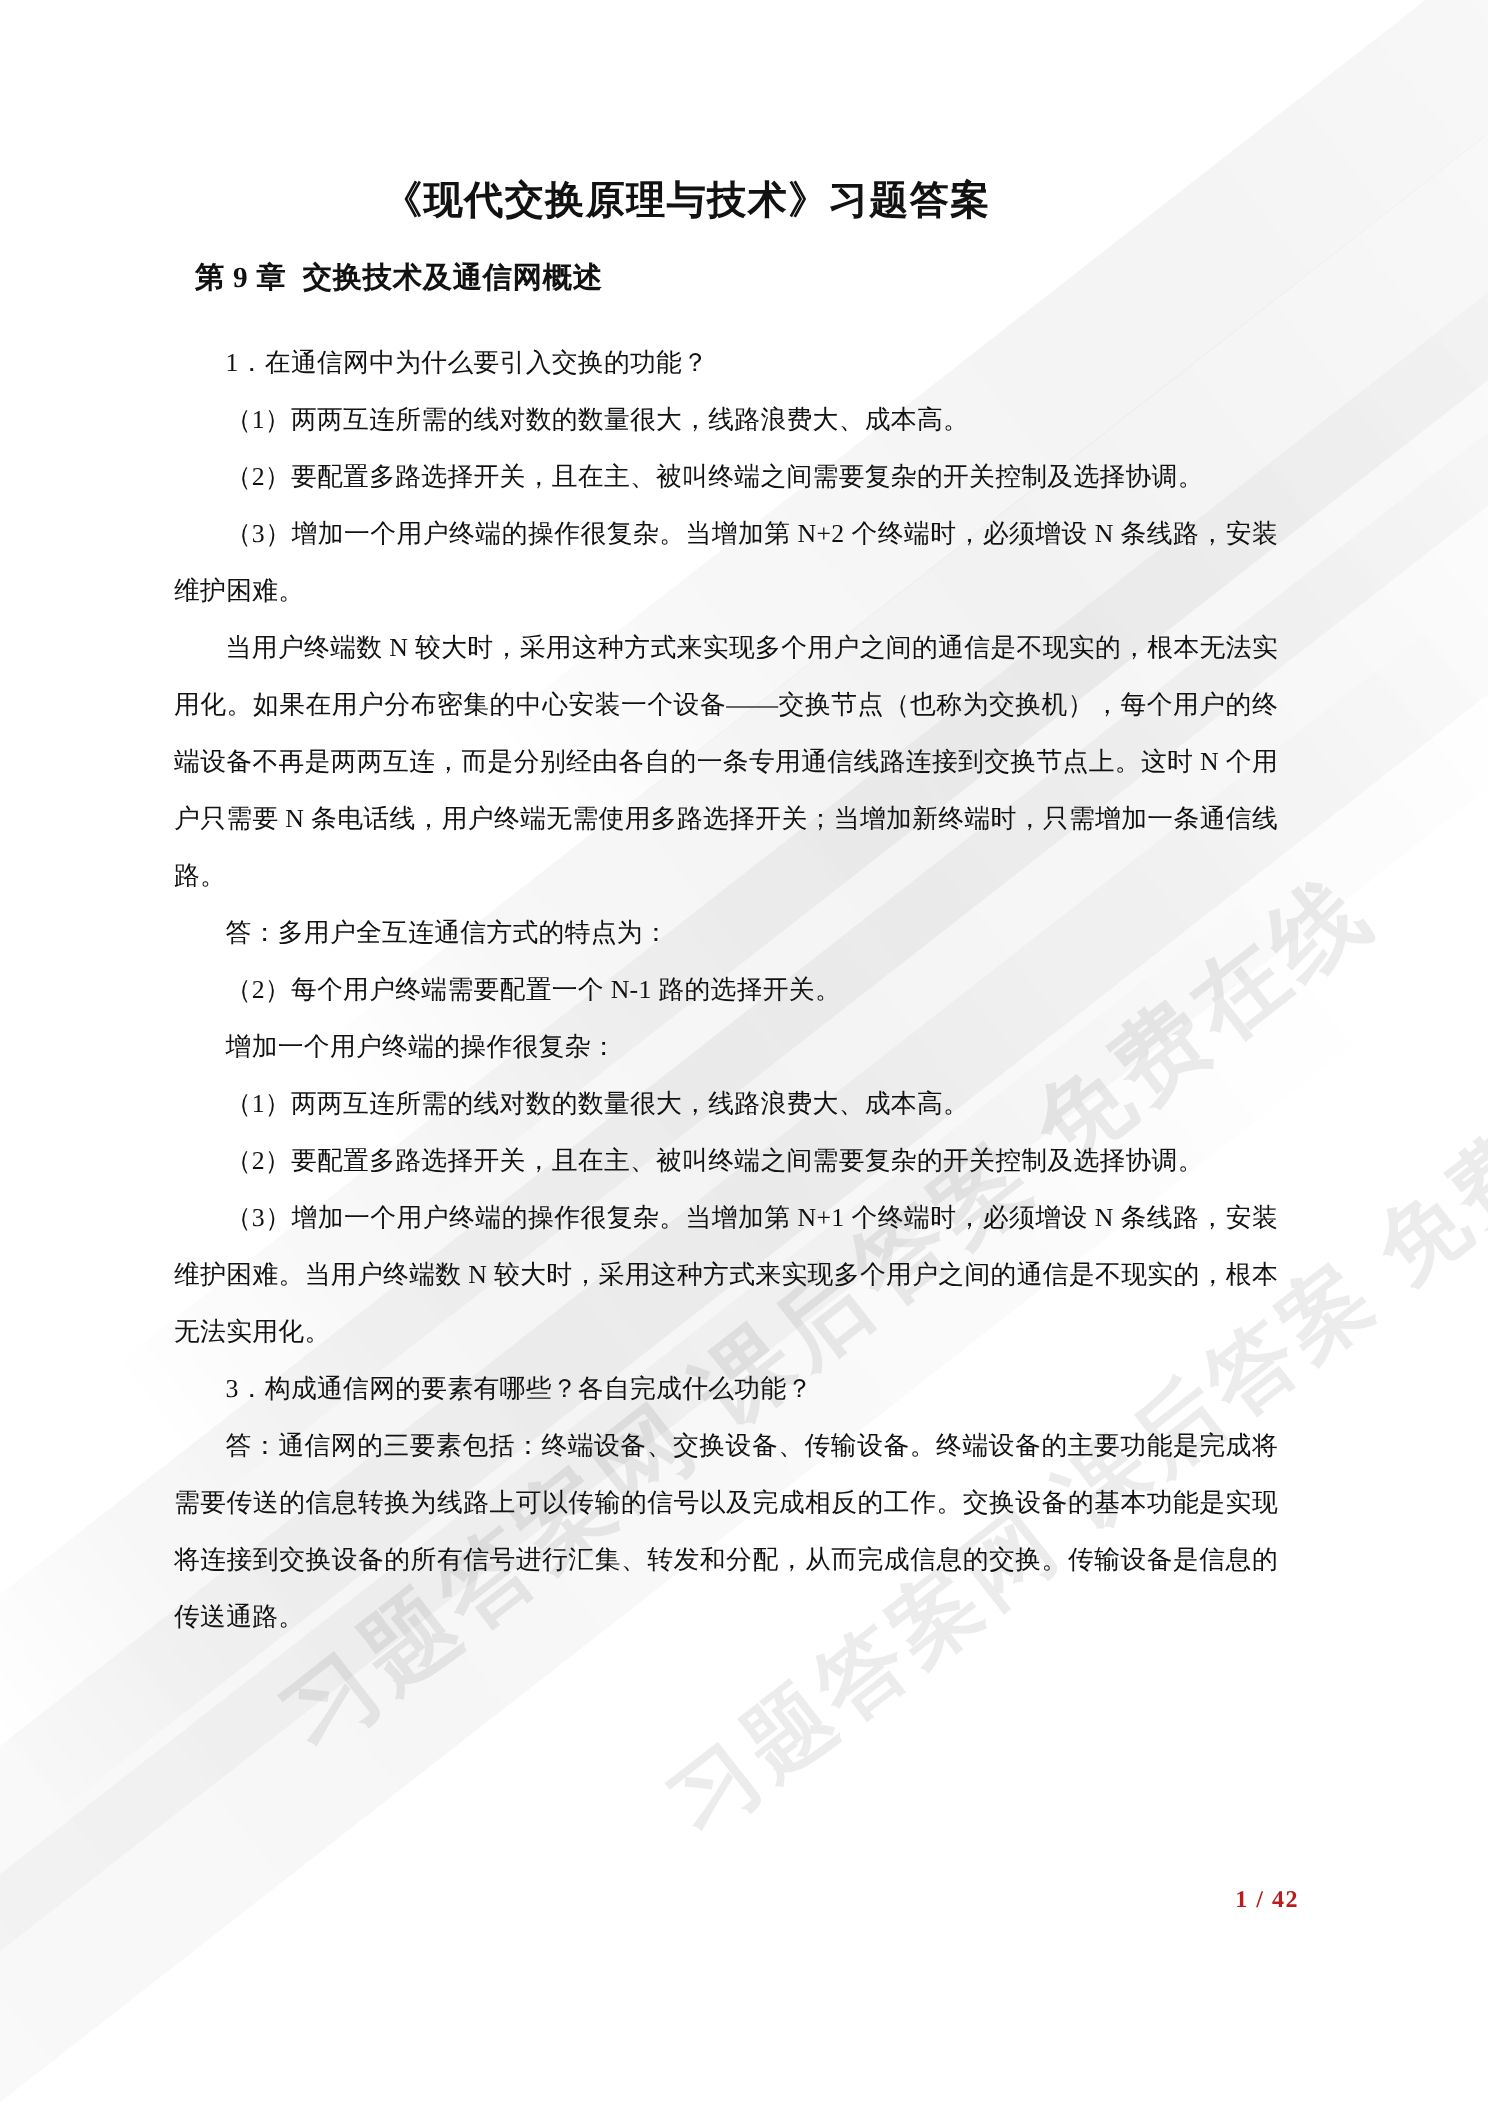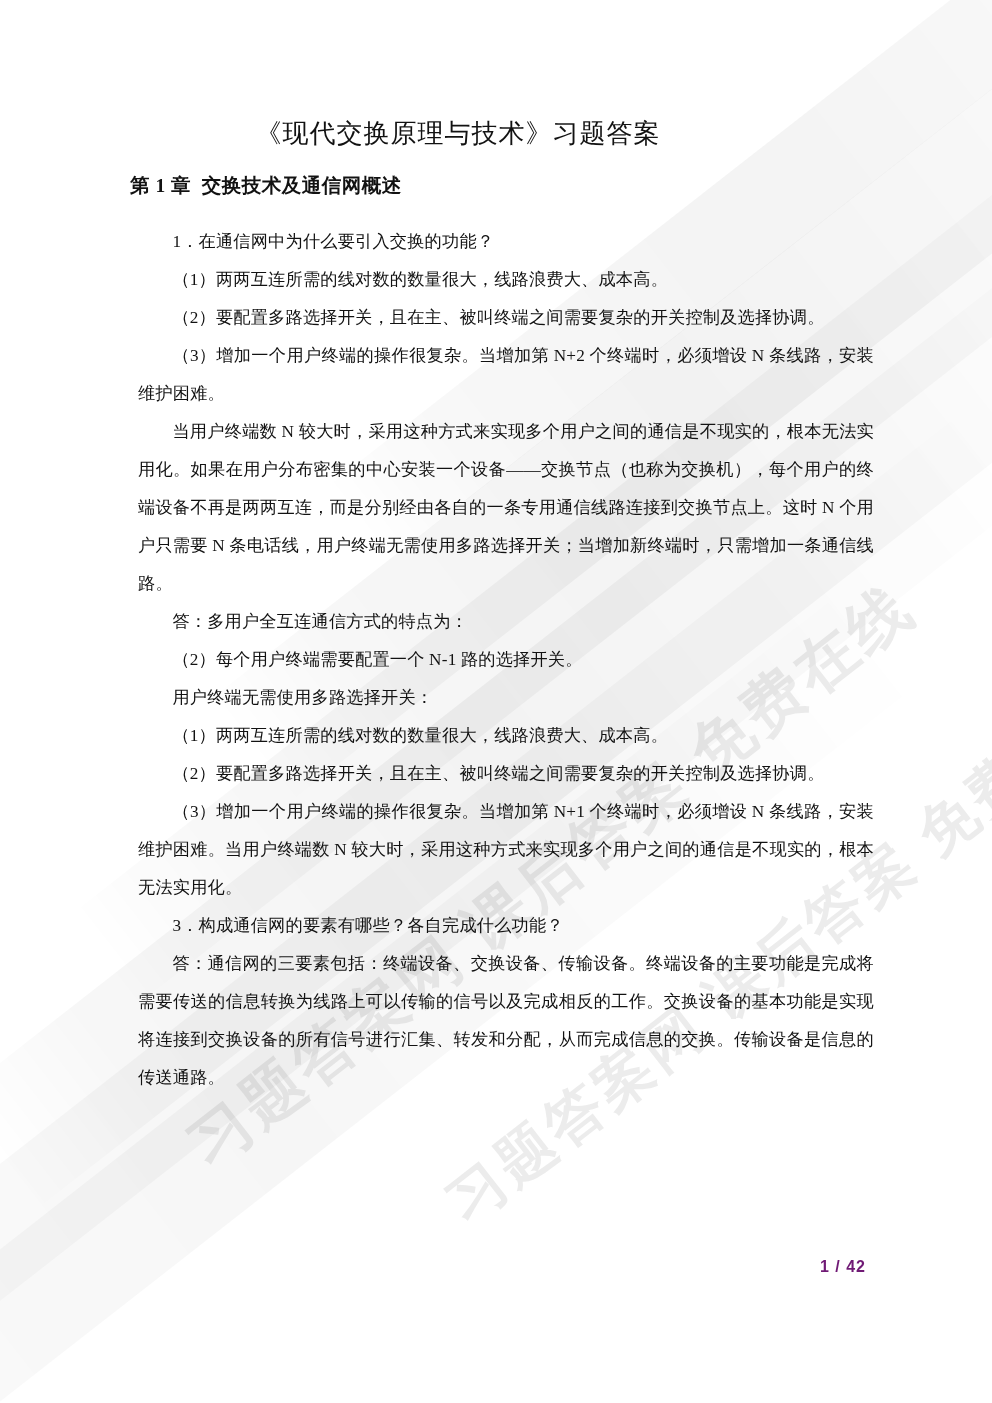--- a/index.html
+++ b/index.html
@@ -64,38 +64,38 @@
     position: relative;
     z-index: 2;
   }
   .doc-title {
     position: absolute;
     left: 0;
     top: 118px;
     width: 916px;
     text-align: center;
     font-size: 26px;
-    font-weight: 400;
+    font-weight: 700;
     letter-spacing: 1px;
     line-height: 1.25;
   }
   .chapter-heading {
     position: absolute;
     left: 130px;
     top: 173px;
     font-size: 19.5px;
     font-weight: 700;
     letter-spacing: 0.5px;
     line-height: 1.3;
     white-space: pre;
   }
 
   .body-block {
     position: absolute;
-    left: 138px;
+    left: 116px;
     top: 223px;
     width: 736px;
   }
   .para {
     font-size: 17.2px;
     line-height: 38px;
     text-align: justify;
     text-justify: inter-character;
     margin: 0;
     letter-spacing: 0.2px;
@@ -106,24 +106,24 @@
   .para sup {
     font-size: 0.62em;
     vertical-align: super;
     line-height: 0;
   }
 
   .page-number {
     position: absolute;
     right: 126px;
     top: 1258px;
-    font-family: Liberation Sans, sans-serif;
+    font-family: Liberation Serif, serif;
     font-size: 16px;
     font-weight: 700;
-    color: #701a75;
+    color: #b91c1c;
     letter-spacing: 1px;
   }
 </style>
 </head>
 <body>
 
 <div class="page">
 
   <div class="watermark">
     <div class="wm-band wm-b1"></div>
@@ -133,31 +133,31 @@
     <div class="wm-band wm-b5"></div>
     <div class="wm-band wm-b6"></div>
     <div class="wm-text" style="left:170px; top:1120px; font-size:62px;">习题答案网 课后答案 免费在线</div>
     <div class="wm-text" style="left:430px; top:1180px; font-size:58px;">习题答案网 课后答案 免费在线</div>
   </div>
 
   <div class="content">
 
     <div class="doc-title">《现代交换原理与技术》习题答案</div>
 
-    <div class="chapter-heading">第 1 章  交换技术及通信网概述</div>
+    <div class="chapter-heading">第 9 章  交换技术及通信网概述</div>
 
     <div class="body-block" id="body-block">
         <p class="para indent">1．在通信网中为什么要引入交换的功能？</p>
         <p class="para indent">（1）两两互连所需的线对数的数量很大，线路浪费大、成本高。</p>
         <p class="para indent">（2）要配置多路选择开关，且在主、被叫终端之间需要复杂的开关控制及选择协调。</p>
         <p class="para indent">（3）增加一个用户终端的操作很复杂。当增加第 N+2 个终端时，必须增设 N 条线路，安装维护困难。</p>
         <p class="para indent">当用户终端数 N 较大时，采用这种方式来实现多个用户之间的通信是不现实的，根本无法实用化。如果在用户分布密集的中心安装一个设备——交换节点（也称为交换机），每个用户的终端设备不再是两两互连，而是分别经由各自的一条专用通信线路连接到交换节点上。这时 N 个用户只需要 N 条电话线，用户终端无需使用多路选择开关；当增加新终端时，只需增加一条通信线路。</p>
         <p class="para indent">答：多用户全互连通信方式的特点为：</p>
         <p class="para indent">（2）每个用户终端需要配置一个 N-1 路的选择开关。</p>
-        <p class="para indent">用户终端无需使用多路选择开关：</p>
+        <p class="para indent">增加一个用户终端的操作很复杂：</p>
         <p class="para indent">（1）两两互连所需的线对数的数量很大，线路浪费大、成本高。</p>
         <p class="para indent">（2）要配置多路选择开关，且在主、被叫终端之间需要复杂的开关控制及选择协调。</p>
         <p class="para indent">（3）增加一个用户终端的操作很复杂。当增加第 N+1 个终端时，必须增设 N 条线路，安装维护困难。当用户终端数 N 较大时，采用这种方式来实现多个用户之间的通信是不现实的，根本无法实用化。</p>
         <p class="para indent">3．构成通信网的要素有哪些？各自完成什么功能？</p>
         <p class="para indent">答：通信网的三要素包括：终端设备、交换设备、传输设备。终端设备的主要功能是完成将需要传送的信息转换为线路上可以传输的信号以及完成相反的工作。交换设备的基本功能是实现将连接到交换设备的所有信号进行汇集、转发和分配，从而完成信息的交换。传输设备是信息的传送通路。</p>
       </div>
 
     <div class="page-number">1 / 42</div>
 
   </div>

